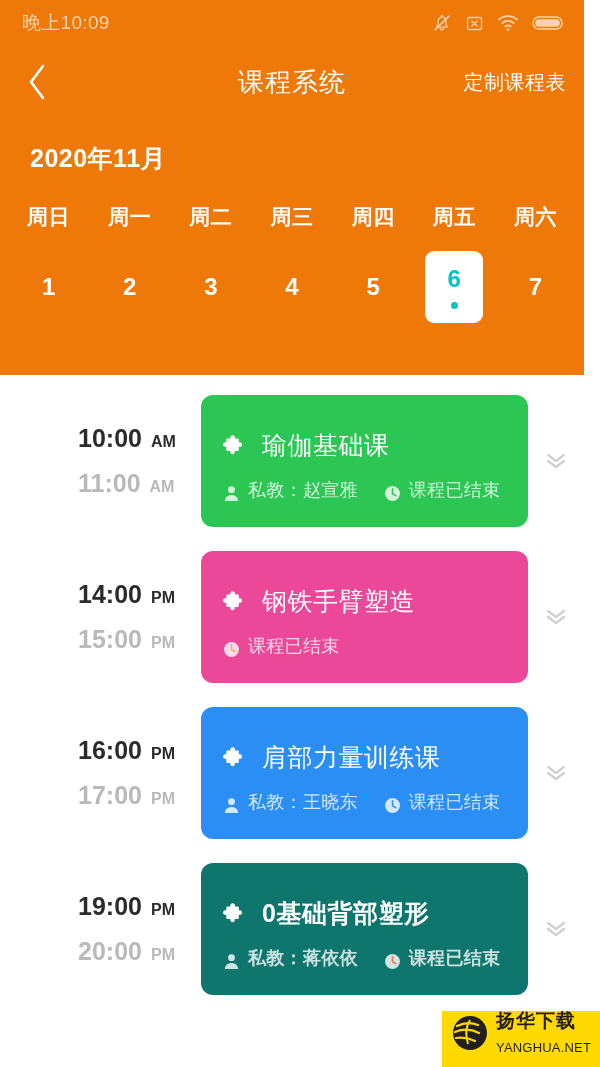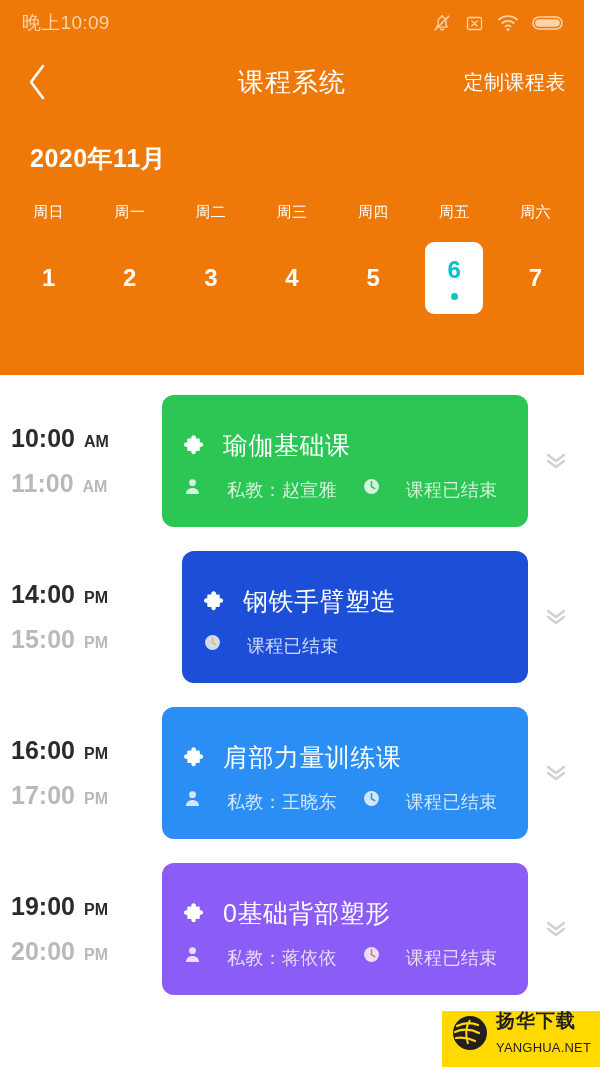--- a/index.html
+++ b/index.html
@@ -46,21 +46,21 @@
   .month-label {
     margin:24px 0 0 30px; font-size:25px; font-weight:bold;
     color:#ffffff; letter-spacing:.5px;
   }
 
   
   .week-row {
     display:flex; margin-top:28px; padding:0 8px;
   }
   .week-cell {
-    flex:1; text-align:center; font-size:15px; color:#ffffff; letter-spacing:.5px;
+    flex:1; text-align:center; font-size:21px; color:#ffffff; letter-spacing:.5px;font-weight:bold;
   }
 
   
   .date-row { display:flex; margin-top:20px; padding:0 8px; }
   .date-cell {
     flex:1; display:flex; flex-direction:column; align-items:center;
     justify-content:center; height:72px; cursor:pointer;
   }
   .date-inner {
     width:58px; height:72px; border-radius:9px;
@@ -78,22 +78,22 @@
   .schedule {
     position:absolute; top:375px; left:0; right:0; bottom:0;
     background:#ffffff; padding-top:20px;
   }
   .class-row {
     display:flex; align-items:stretch;
     padding:0 16px 0 0; margin-bottom:24px;
     position:relative;
   }
   .time-col {
-    width:162px; flex:none; padding-left:11px;
-    display:flex; flex-direction:column; justify-content:center;
+    width:162px; flex:none; padding-left:39px;
+    display:flex; flex-direction:column; justify-content:center;margin-left:39px;
   }
   .time-line { display:flex; align-items:baseline; white-space:nowrap; }
   .time-start { font-size:25px; font-weight:bold; color:#2b2b2b; }
   .time-end   { font-size:25px; font-weight:bold; color:#b9b9b9; }
   .time-mer   { font-size:16px; font-weight:bold; margin-left:9px; }
   .time-line.start .time-mer { color:#2b2b2b; }
   .time-line.end   .time-mer { color:#b9b9b9; }
   .time-line.end { margin-top:16px; }
 
   .class-card {
@@ -103,21 +103,21 @@
   }
   .card-title-row { display:flex; align-items:center; }
   .puzzle-icon { width:26px; height:24px; flex:none; margin-right:13px; }
   .card-title {
     font-size:25px; color:#ffffff; letter-spacing:.5px; line-height:1.1;
   }
   .card-meta {
     display:flex; align-items:center; margin-top:18px;
     font-size:18px; color:rgba(255,255,255,.78);
   }
-  .meta-item { display:flex; align-items:flex-start;gap:18px; }
+  .meta-item { display:flex; align-items:flex-end; }
   .meta-item + .meta-item { margin-left:26px; }
   .meta-icon { width:17px; height:17px; margin-right:8px; flex:none; }
   .meta-text { letter-spacing:.3px; }
 
   .expand-col {
     width:56px; flex:none; display:flex; align-items:center; justify-content:center;
     cursor:pointer;
   }
 
   
@@ -280,21 +280,21 @@
       <div class="time-col">
         <div class="time-line start">
           <span class="time-start">14:00</span>
           <span class="time-mer">PM</span>
         </div>
         <div class="time-line end">
           <span class="time-end">15:00</span>
           <span class="time-mer">PM</span>
         </div>
       </div>
-      <div class="class-card" style="background: #1d4ed8; margin-left: 20px;">
+      <div class="class-card" style="background: #ec4899;">
         <div class="card-title-row">
           <svg class="puzzle-icon" viewBox="0 0 26 24">
             <path d="M9.6 1.2c-1.3 0-2.3 1-2.3 2.2 0 .4.1.8.3 1.1H4.2c-.5 0-.9.4-.9.9v3.2c-.3-.2-.7-.3-1.1-.3C1 8.3 0 9.3 0 10.6s1 2.3 2.2 2.3c.4 0 .8-.1 1.1-.3V16c0 .5.4.9.9.9h3.4c-.2.3-.3.7-.3 1.1 0 1.2 1 2.2 2.3 2.2s2.2-1 2.2-2.2c0-.4-.1-.8-.3-1.1h3.4c.5 0 .9-.4.9-.9v-3.4c.3.2.7.3 1.1.3 1.2 0 2.2-1 2.2-2.3s-1-2.3-2.2-2.3c-.4 0-.8.1-1.1.3V5.4c0-.5-.4-.9-.9-.9h-3.2c.2-.3.3-.7.3-1.1 0-1.2-1-2.2-2.3-2.2z" fill="#ffffff"></path>
           </svg>
           <span class="card-title">钢铁手臂塑造</span>
         </div>
         <div class="card-meta">
           <span class="meta-item">
             <svg class="meta-icon" viewBox="0 0 16 16">
               <circle cx="8" cy="8" r="7" fill="rgba(255,255,255,.8)"></circle>
@@ -359,21 +359,21 @@
       <div class="time-col">
         <div class="time-line start">
           <span class="time-start">19:00</span>
           <span class="time-mer">PM</span>
         </div>
         <div class="time-line end">
           <span class="time-end">20:00</span>
           <span class="time-mer">PM</span>
         </div>
       </div>
-      <div class="class-card" style="background: #8b5cf6;">
+      <div class="class-card" style="background: #0f766e; font-weight: bold;">
         <div class="card-title-row">
           <svg class="puzzle-icon" viewBox="0 0 26 24">
             <path d="M9.6 1.2c-1.3 0-2.3 1-2.3 2.2 0 .4.1.8.3 1.1H4.2c-.5 0-.9.4-.9.9v3.2c-.3-.2-.7-.3-1.1-.3C1 8.3 0 9.3 0 10.6s1 2.3 2.2 2.3c.4 0 .8-.1 1.1-.3V16c0 .5.4.9.9.9h3.4c-.2.3-.3.7-.3 1.1 0 1.2 1 2.2 2.3 2.2s2.2-1 2.2-2.2c0-.4-.1-.8-.3-1.1h3.4c.5 0 .9-.4.9-.9v-3.4c.3.2.7.3 1.1.3 1.2 0 2.2-1 2.2-2.3s-1-2.3-2.2-2.3c-.4 0-.8.1-1.1.3V5.4c0-.5-.4-.9-.9-.9h-3.2c.2-.3.3-.7.3-1.1 0-1.2-1-2.2-2.3-2.2z" fill="#ffffff"></path>
           </svg>
           <span class="card-title">0基础背部塑形</span>
         </div>
         <div class="card-meta">
           <span class="meta-item">
             <svg class="meta-icon" viewBox="0 0 16 16">
               <circle cx="8" cy="4.4" r="3.2" fill="rgba(255,255,255,.8)"></circle>

